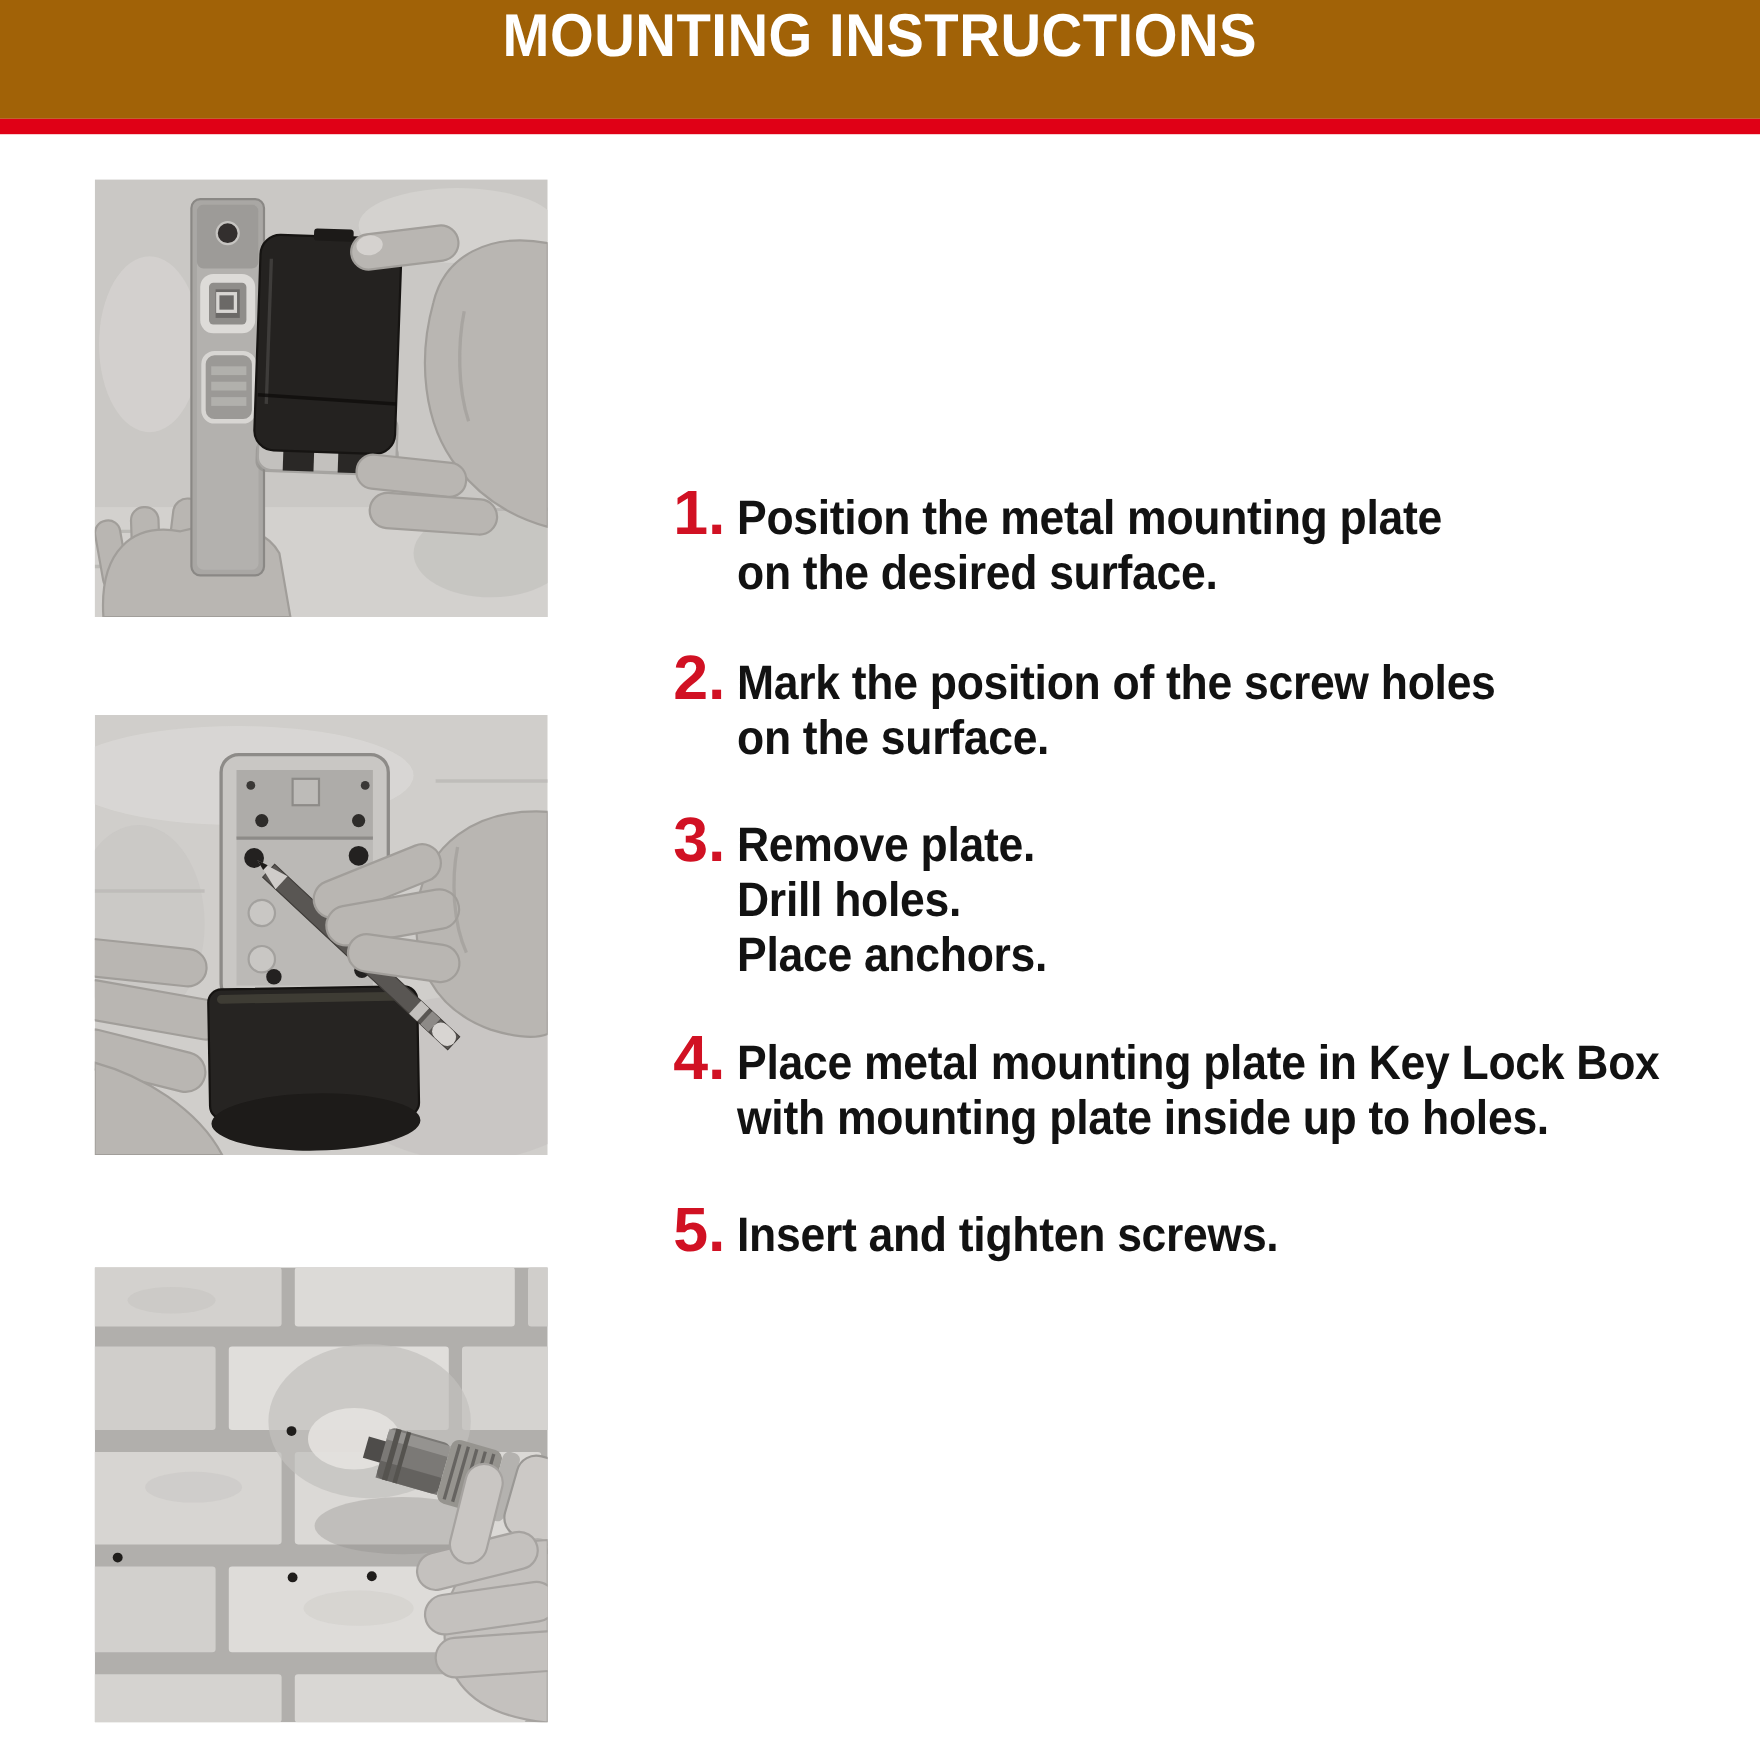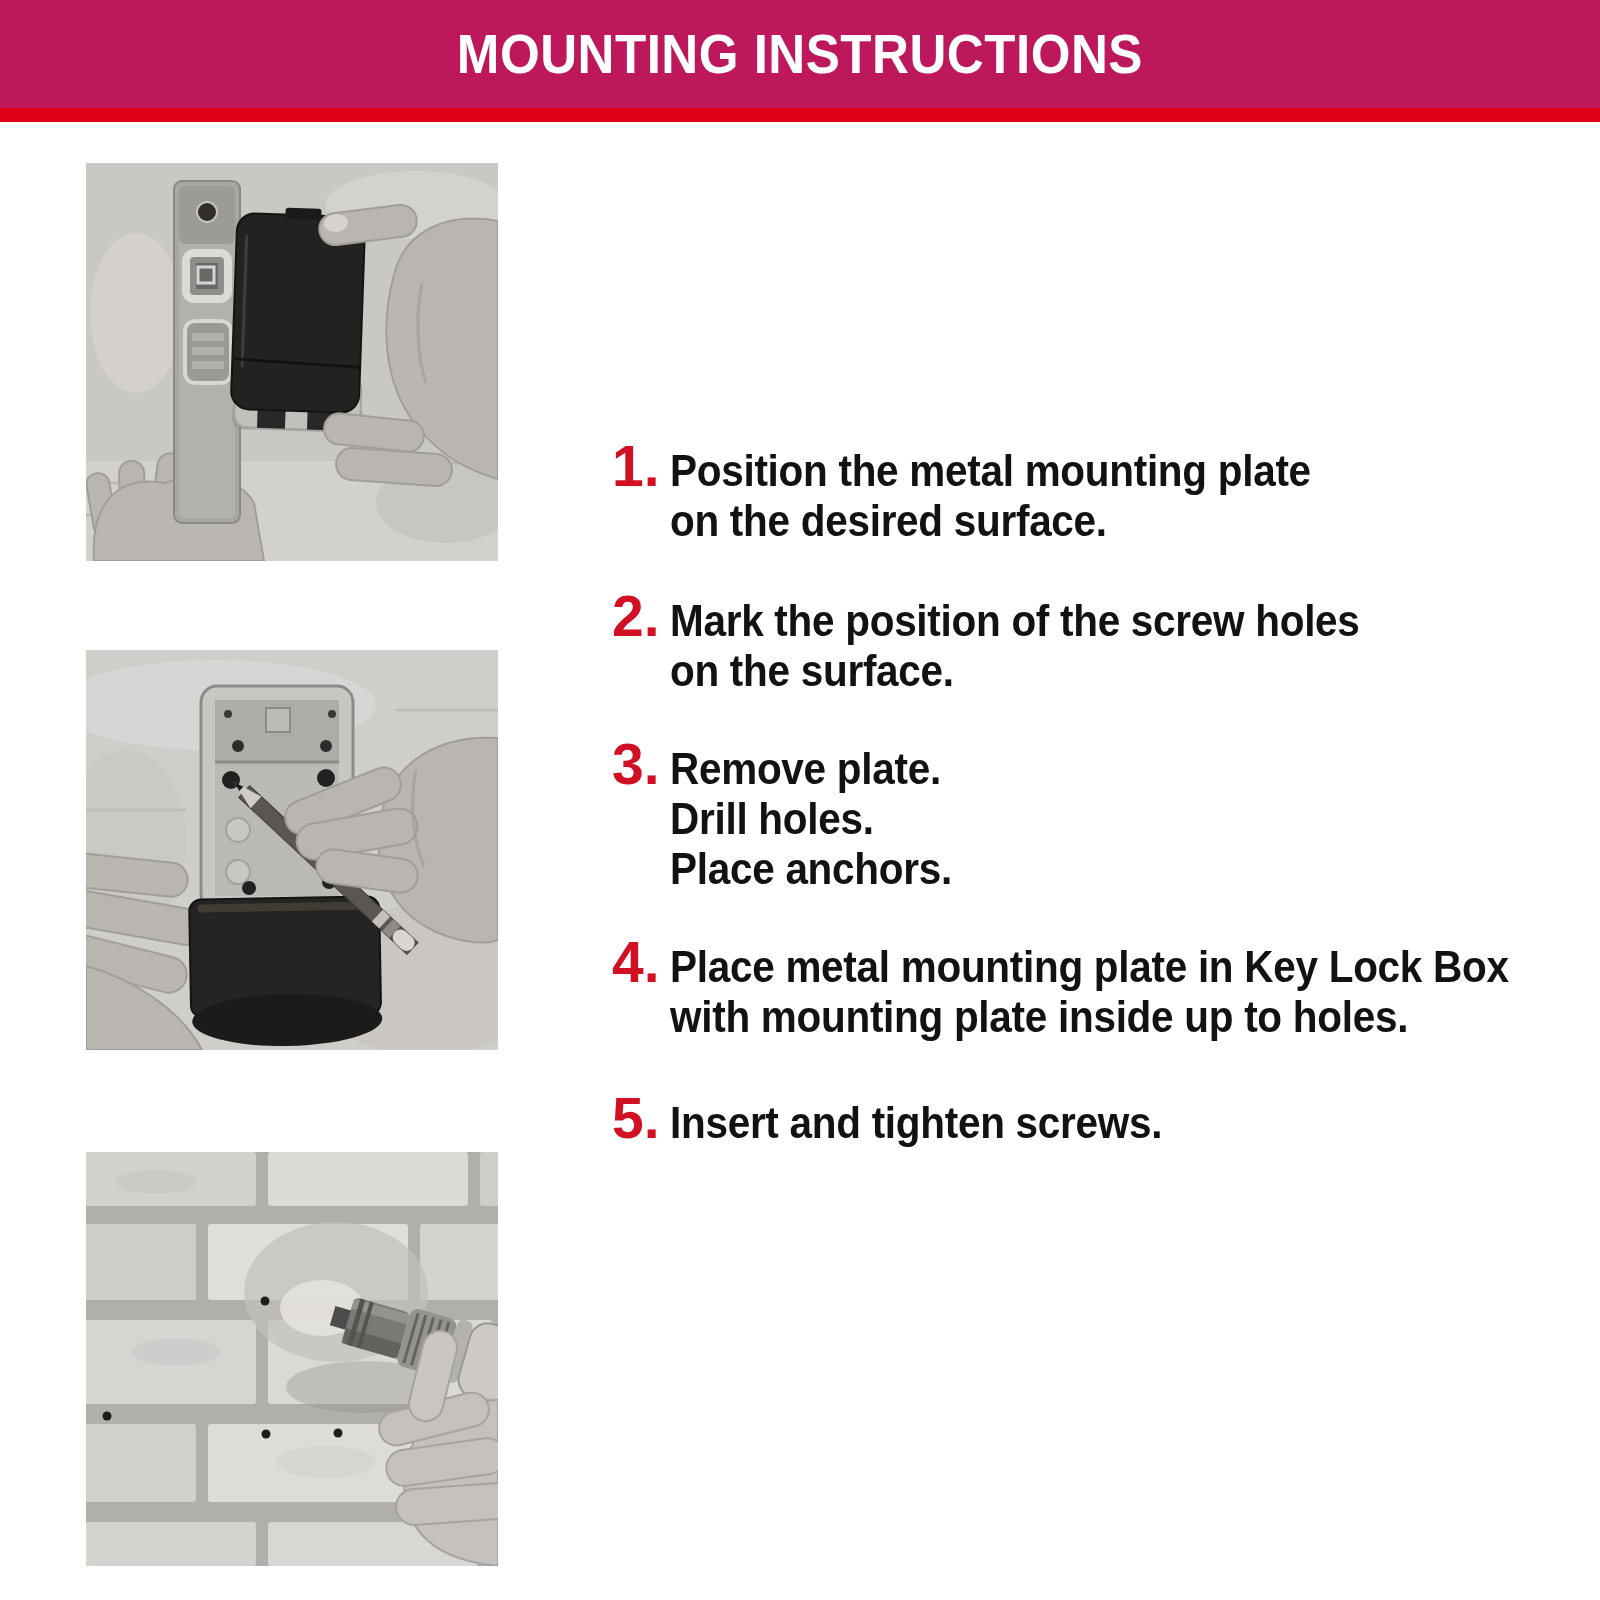--- a/index.html
+++ b/index.html
@@ -7,21 +7,21 @@
     width: 1600px; height: 1600px;
     background: #ffffff;
     font-family: "Liberation Sans", sans-serif;
     position: relative;
   }
   .page { position: absolute; left: 0; top: 0; width: 1600px; height: 1600px; background: #fff; overflow: hidden; }
 
   
   .header {
     position: absolute; left: 0; top: 0; width: 1600px; height: 108px;
-    background: #be185d; display: flex; align-items: center; justify-content: center;
+    background: #a16207; display: flex; justify-content: center;
   }
   .title {
     margin: 0; color: #ffffff; font-size: 55px; font-weight: bold;
     letter-spacing: 0.5px; transform: scaleX(0.93); transform-origin: center;
     white-space: nowrap;
   }
   .stripe {
     position: absolute; left: 0; top: 108px; width: 1600px; height: 14px;
     background: #E00016;
   }

